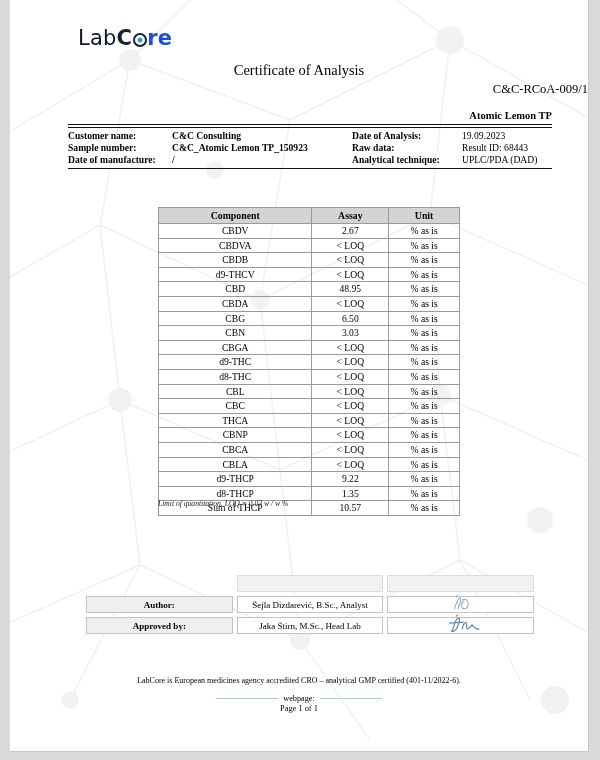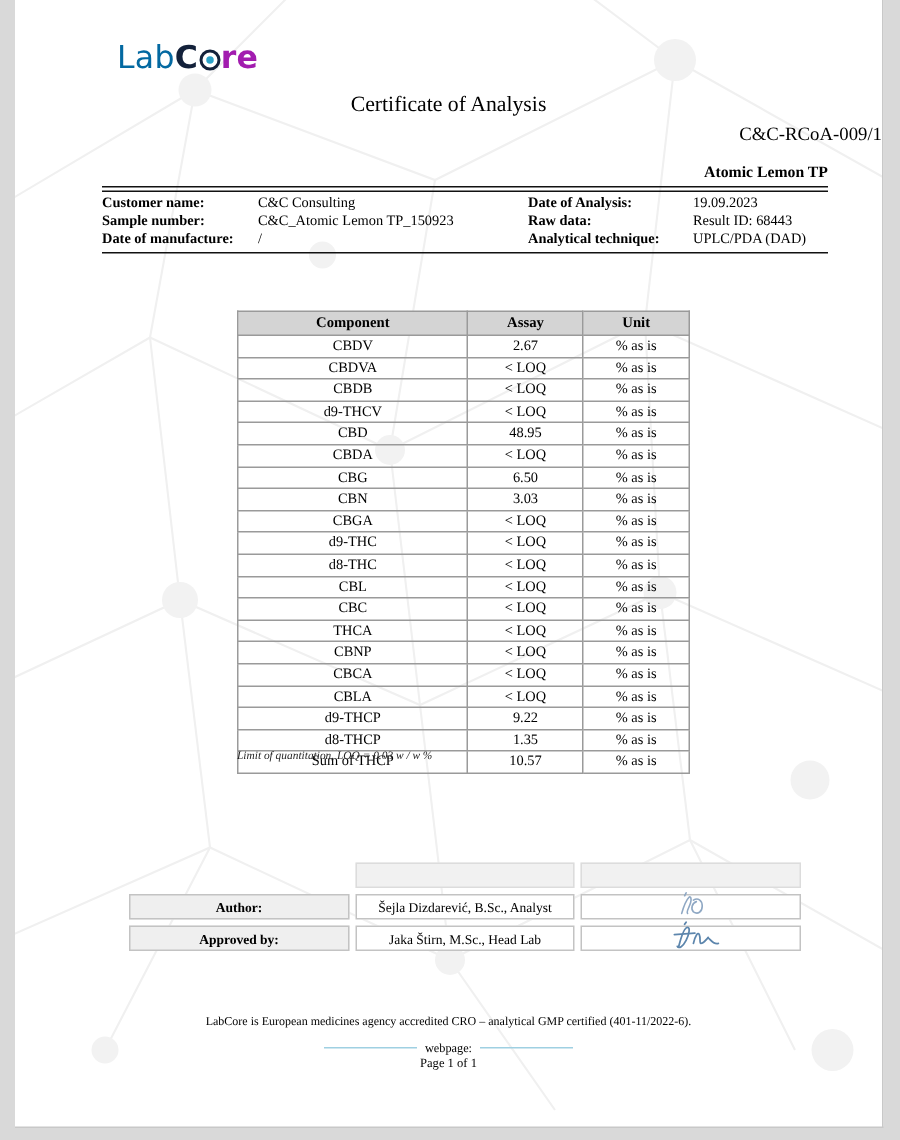--- a/index.html
+++ b/index.html
@@ -45,21 +45,21 @@
   .logo {
     position: absolute;
     left: 68px;
     top: 26px;
     font-family: "DejaVu Sans", sans-serif;
     font-size: 21px;
     letter-spacing: 0.2px;
     white-space: nowrap;
   }
   .logo .lab {
-    color: #0369a1;
+    color: #0f172a;
     font-weight: 400;
   }
   .logo .co {
     color: #13213a;
     font-weight: 700;
   }
   .logo .o-ring {
     position: relative;
     display: inline-block;
     width: 14px;
@@ -75,21 +75,21 @@
     position: absolute;
     left: 50%;
     top: 50%;
     transform: translate(-50%, -50%);
     width: 5px;
     height: 5px;
     border-radius: 50%;
     background: #2da2c8;
   }
   .logo .re {
-    color: #a21caf;
+    color: #1d4ed8;
     font-weight: 700;
   }
 
   
   .doc-title {
     position: absolute;
     left: 0;
     top: 62px;
     width: 100%;
     text-align: center;
@@ -138,20 +138,21 @@
     vertical-align: top;
     white-space: nowrap;
     margin-left: 35px;
   }
   .meta-table td.k {
     font-weight: bold;
     width: 104px;
   }
   .meta-table td.v {
     width: 180px;
+    font-weight: bold;
   }
   .meta-table td.k2 {
     font-weight: bold;
     width: 110px;
   }
 
   
   .assay-wrap {
     position: absolute;
     left: 148px;

